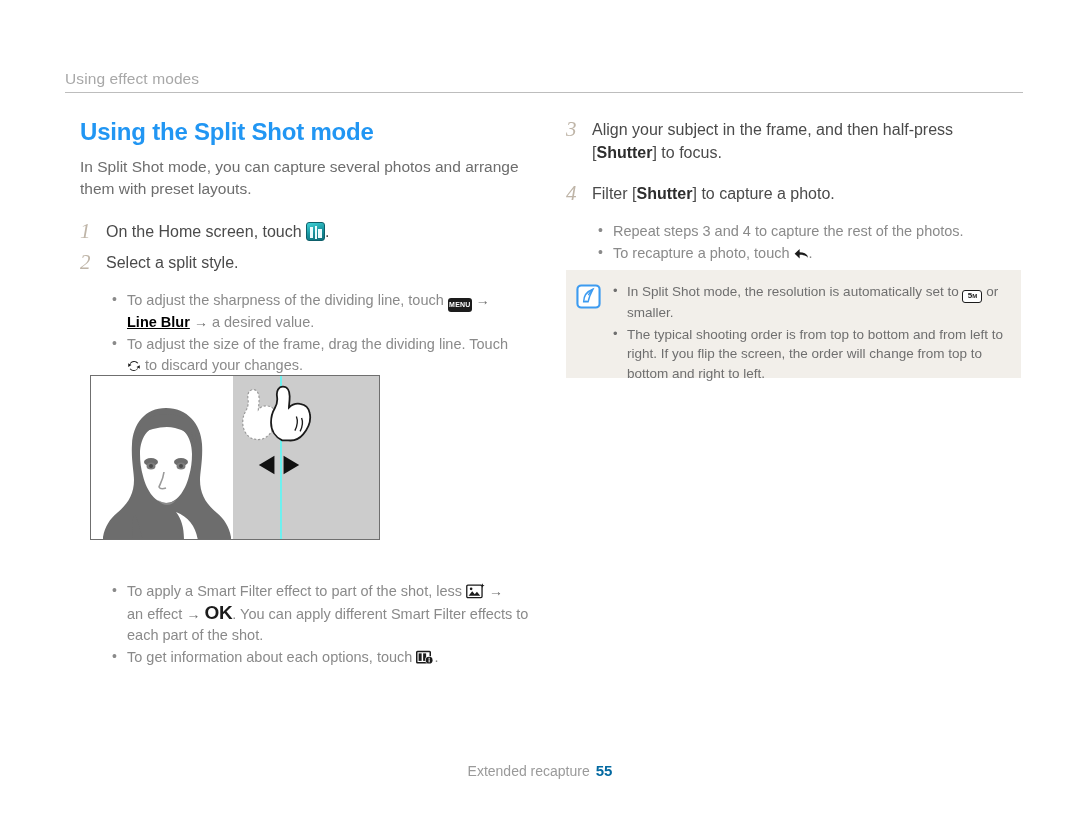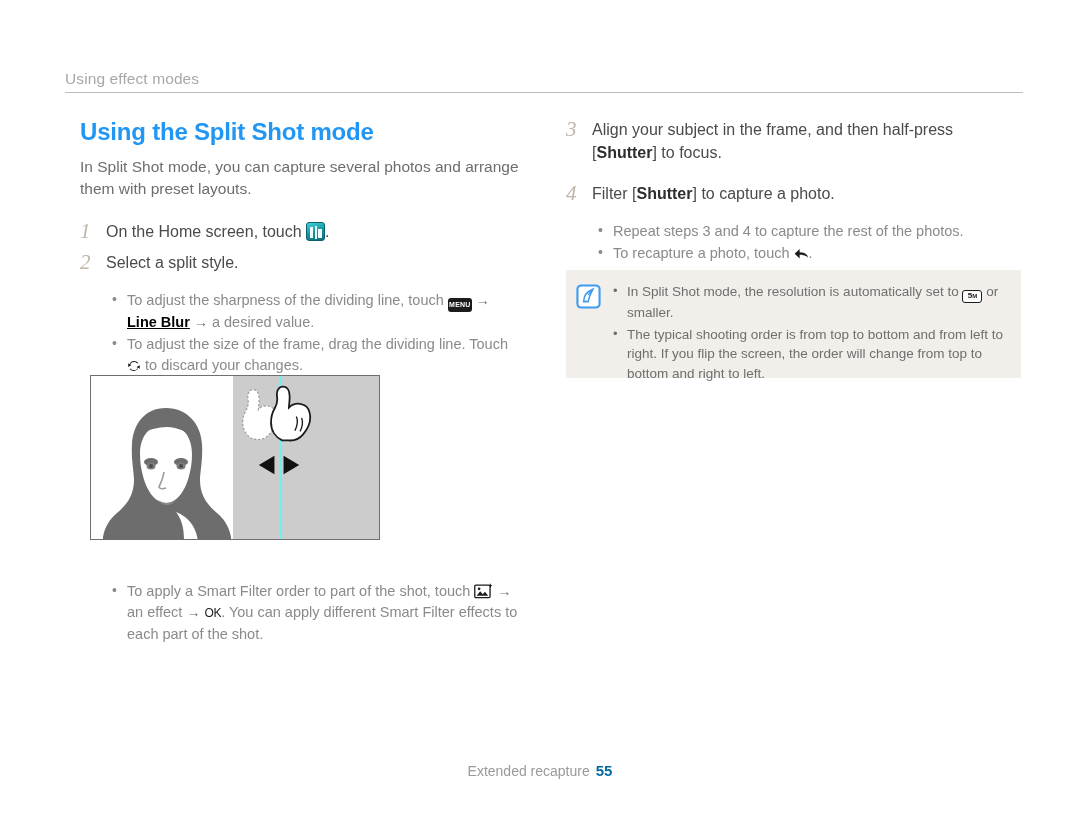--- a/index.html
+++ b/index.html
@@ -180,23 +180,23 @@
     font-size: 8px;
     font-weight: bold;
     line-height: 10px;
     text-align: center;
     vertical-align: -2px;
   }
   .ic-res sub { font-size: 6px; vertical-align: baseline; }
 
   
   .ok-glyph {
-    font-weight: normal;
+    font-weight: bold;
     color: #1c1c1c;
-    font-size: 12px;
+    font-size: 19px;
     letter-spacing: -0.3px;
   }
 
   
   .illus {
     position: absolute;
     left: 90px;
     top: 375px;
     width: 290px;
     height: 165px;
@@ -316,31 +316,45 @@
             <path d="M12 3.5c-3.4 0-6.3 2.2-7.3 5.3l-2.6-1.6v6.3l5.6-3.2-2.2-1.3C6.3 6.7 8.9 5 12 5c2.4 0 4.5 1.1 5.9 2.8l1.5-1C17.7 4.8 15 3.5 12 3.5z" fill="#1b1b1b"></path>
             <path d="M12 20.5c3.4 0 6.3-2.2 7.3-5.3l2.6 1.6v-6.3l-5.6 3.2 2.2 1.3c-0.8 2.3-3.4 4-6.5 4-2.4 0-4.5-1.1-5.9-2.8l-1.5 1c1.7 2 4.4 3.3 7.4 3.3z" fill="#1b1b1b"></path>
           </svg>
           <span>to discard your changes.</span>
         </span>
       </li>
     </ul>
 
     <ul class="bullets sub-bullets" style="margin-top:205px;">
       <li>
-        <span>To apply a Smart Filter order to part of the shot, touch</span>
+        <span>To apply a Smart Filter effect to part of the shot, less</span>
         <svg class="ic ic-filter" viewBox="0 0 26 22">
           <rect x="1" y="3" width="21" height="17" rx="1.5" fill="none" stroke="#1b1b1b" stroke-width="1.8"></rect>
           <path d="M3.5 17.5l5-6 3.5 4 3-3.5 4.5 5.5z" fill="#1b1b1b"></path>
           <circle cx="7" cy="8" r="1.8" fill="#1b1b1b"></circle>
           <path d="M22.5 0.5l0.9 2.1 2.1 0.9-2.1 0.9-0.9 2.1-0.9-2.1-2.1-0.9 2.1-0.9z" fill="#1b1b1b"></path>
         </svg>
         <span class="arrow">→</span><br>
         <span>an effect</span>
         <span class="arrow">→</span>
         <span class="ok-glyph">OK</span><span>. You can apply different Smart Filter effects to each part of the shot.</span>
+      </li>
+      <li>
+        <span>To get information about each options, touch</span>
+        <span class="nowrap">
+          <svg class="ic ic-info" viewBox="0 0 24 20">
+            <rect x="1" y="2" width="18" height="15" rx="1" fill="none" stroke="#1b1b1b" stroke-width="2"></rect>
+            <rect x="3.5" y="4.5" width="4" height="10" fill="#1b1b1b"></rect>
+            <rect x="9.5" y="4.5" width="4" height="10" fill="#1b1b1b"></rect>
+            <circle cx="17.5" cy="13.5" r="5.5" fill="#fff"></circle>
+            <circle cx="17.5" cy="13.5" r="4.6" fill="#1b1b1b"></circle>
+            <rect x="16.8" y="12.4" width="1.5" height="4" fill="#fff"></rect>
+            <rect x="16.8" y="10.4" width="1.5" height="1.5" fill="#fff"></rect>
+          </svg><span>.</span>
+        </span>
       </li>
     </ul>
   </div>
 
   <div class="illus">
     <div class="illus-right"></div>
     <div class="divider-line"></div>
 
     <svg class="portrait" viewBox="0 0 130 137">
       <path d="M65 4C44 4 32 20 31 40c-1 16 2 28 2 36 0 14-6 24-17 33-7 6-12 13-14 24v4h128v-4c-2-11-7-18-14-24-11-9-17-19-17-33 0-8 3-20 2-36C100 20 86 4 65 4z" fill="#6d6d6d"></path>

